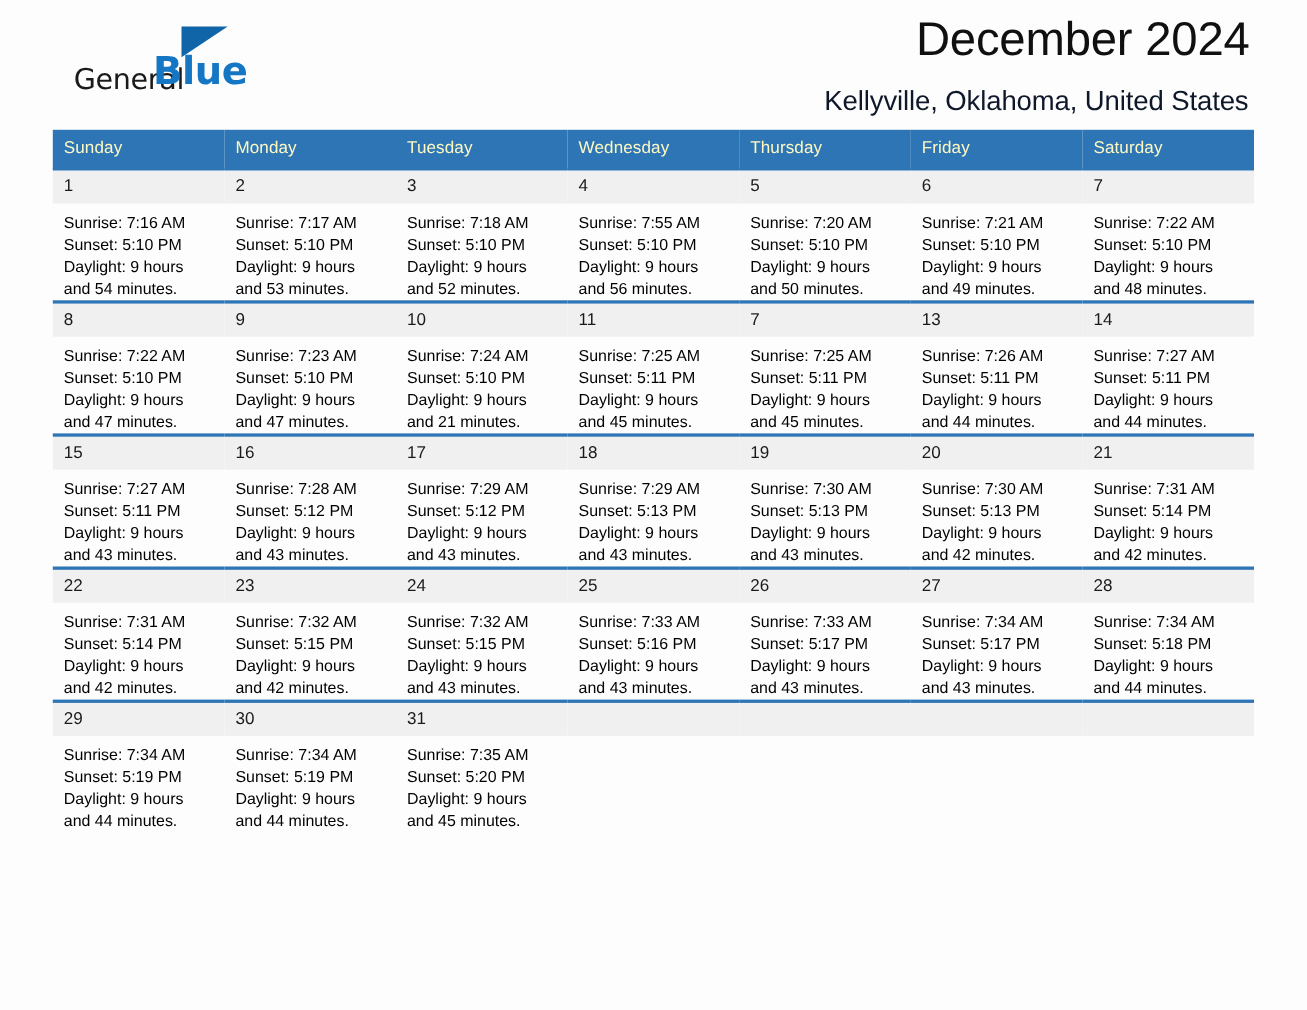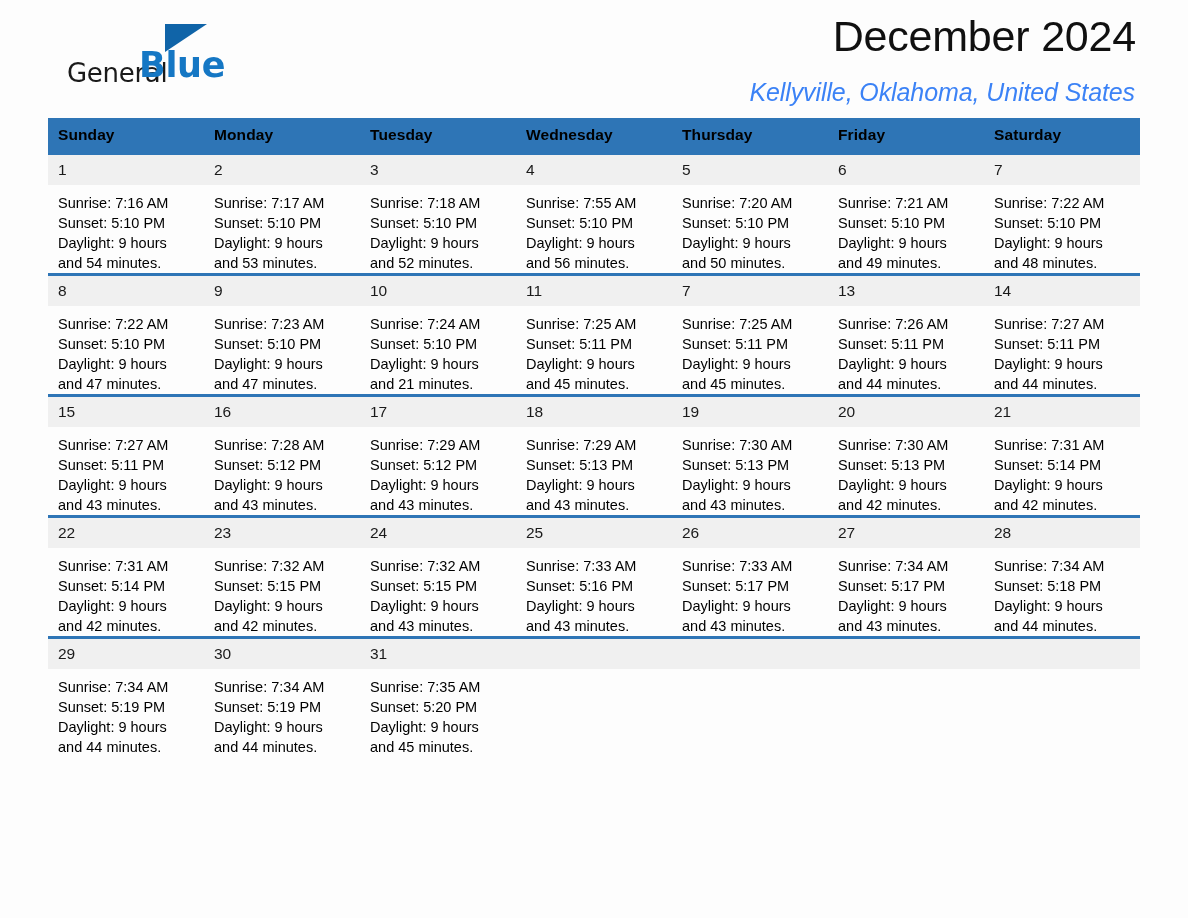--- a/index.html
+++ b/index.html
@@ -76,39 +76,38 @@
     color: #101010;
     letter-spacing: -0.2px;
     white-space: nowrap;
   }
   .subtitle {
     position: absolute;
     right: 5px;
     top: 78px;
     font-size: 25px;
     font-weight: 400;
-    color: #3b82f6;
+    color: #0f172a;
     letter-spacing: -0.1px;
     white-space: nowrap;
-    font-style: italic;
   }
 
   
   .calendar {
     width: 1092px;
     border-collapse: collapse;
     table-layout: fixed;
   }
   .calendar col { width: 156px; }
 
   thead th {
     background: #2e75b6;
-    color: #000000;
+    color: #fef9c3;
     font-size: 15.5px;
-    font-weight: 700;
+    font-weight: 400;
     text-align: left;
     padding: 7px 0 8px 10px;
     height: 20px;
     letter-spacing: 0.1px;
   }
 
   td.day {
     vertical-align: top;
     padding: 0;
     border-top: 3px solid #2e75b6;

